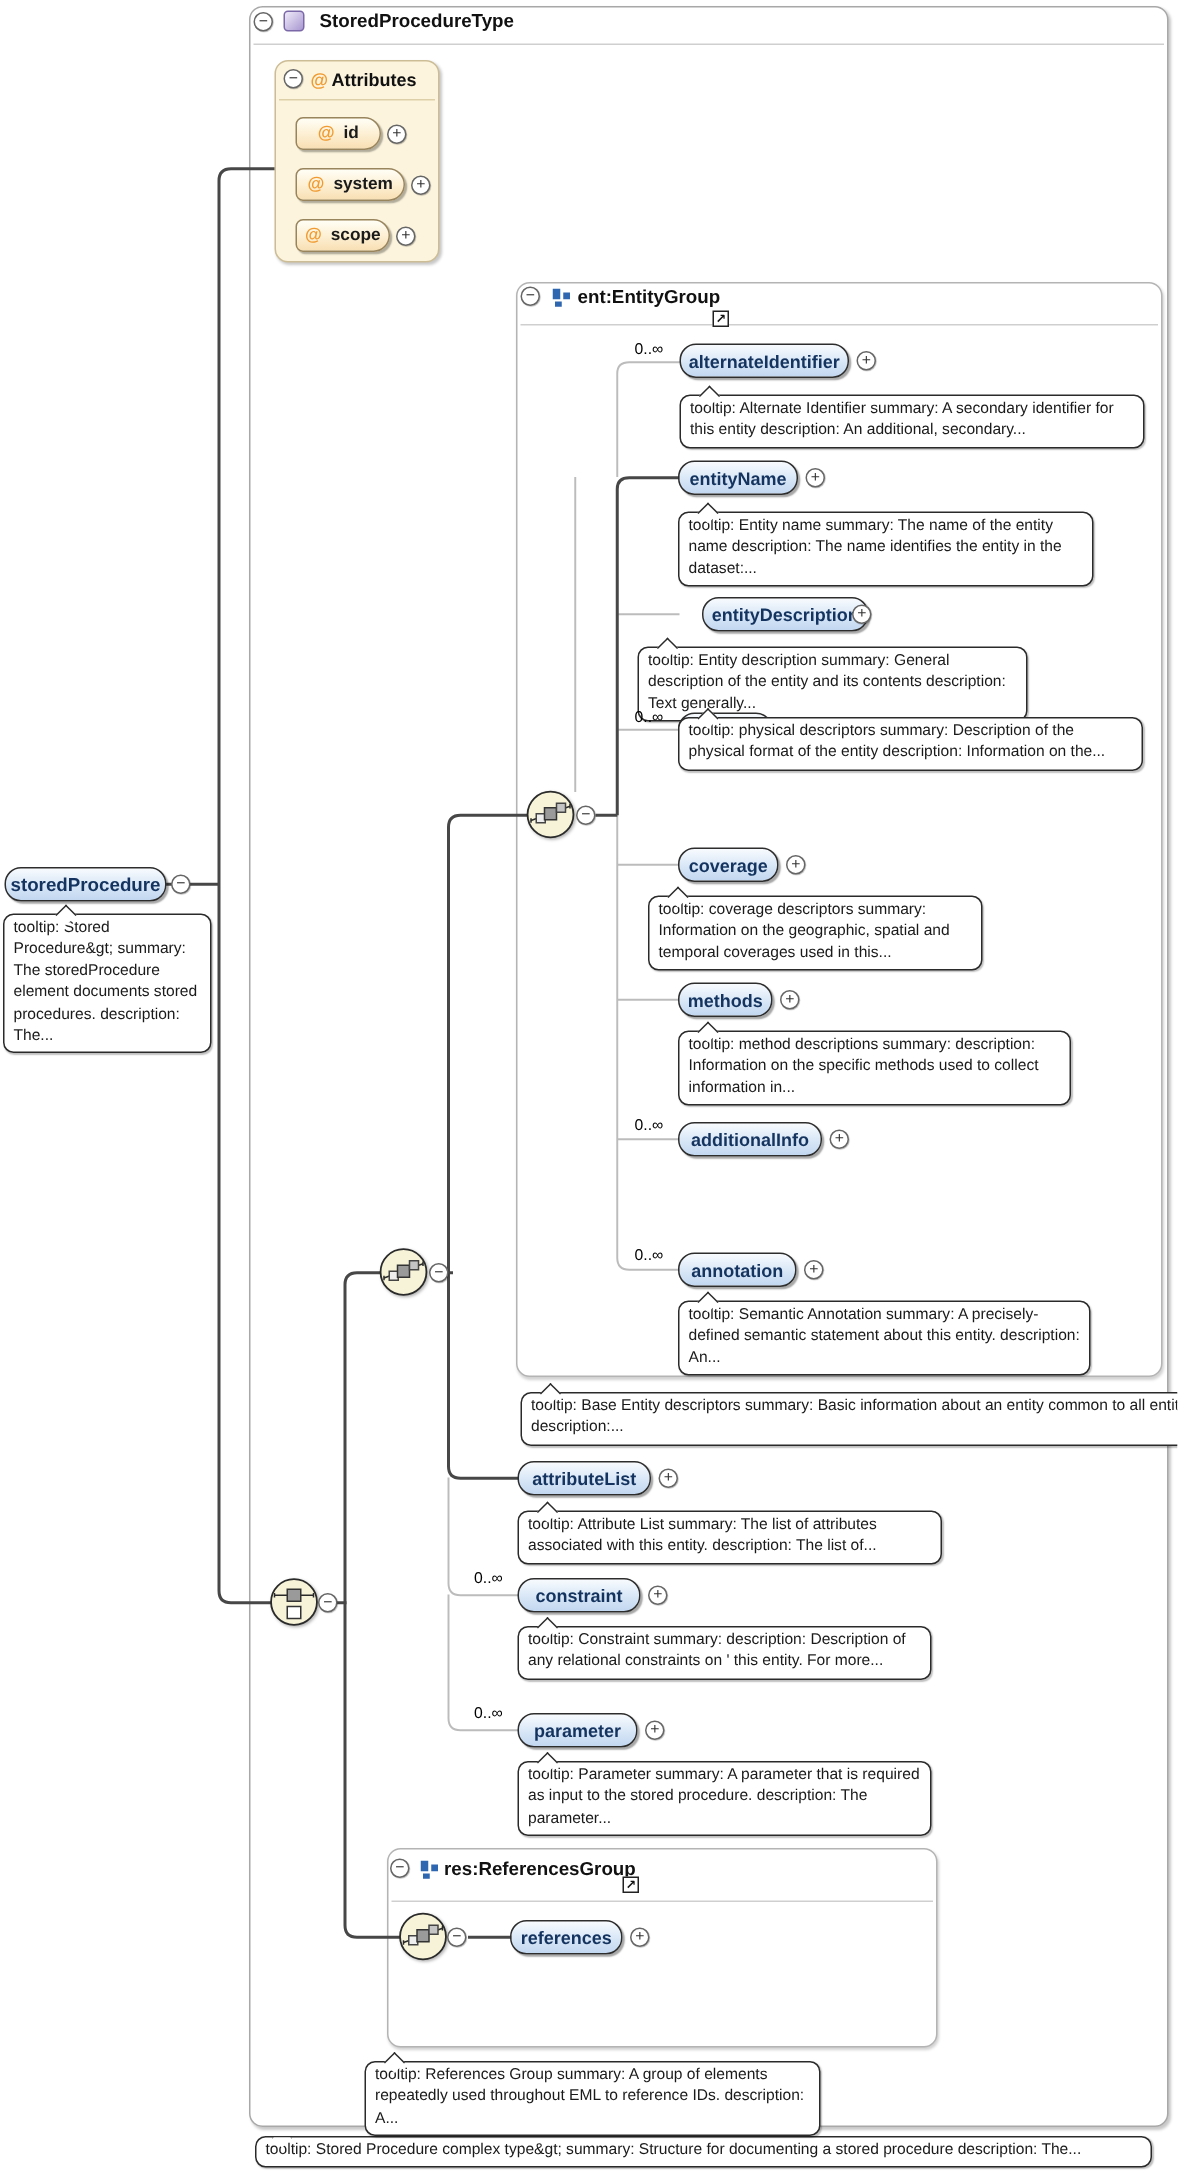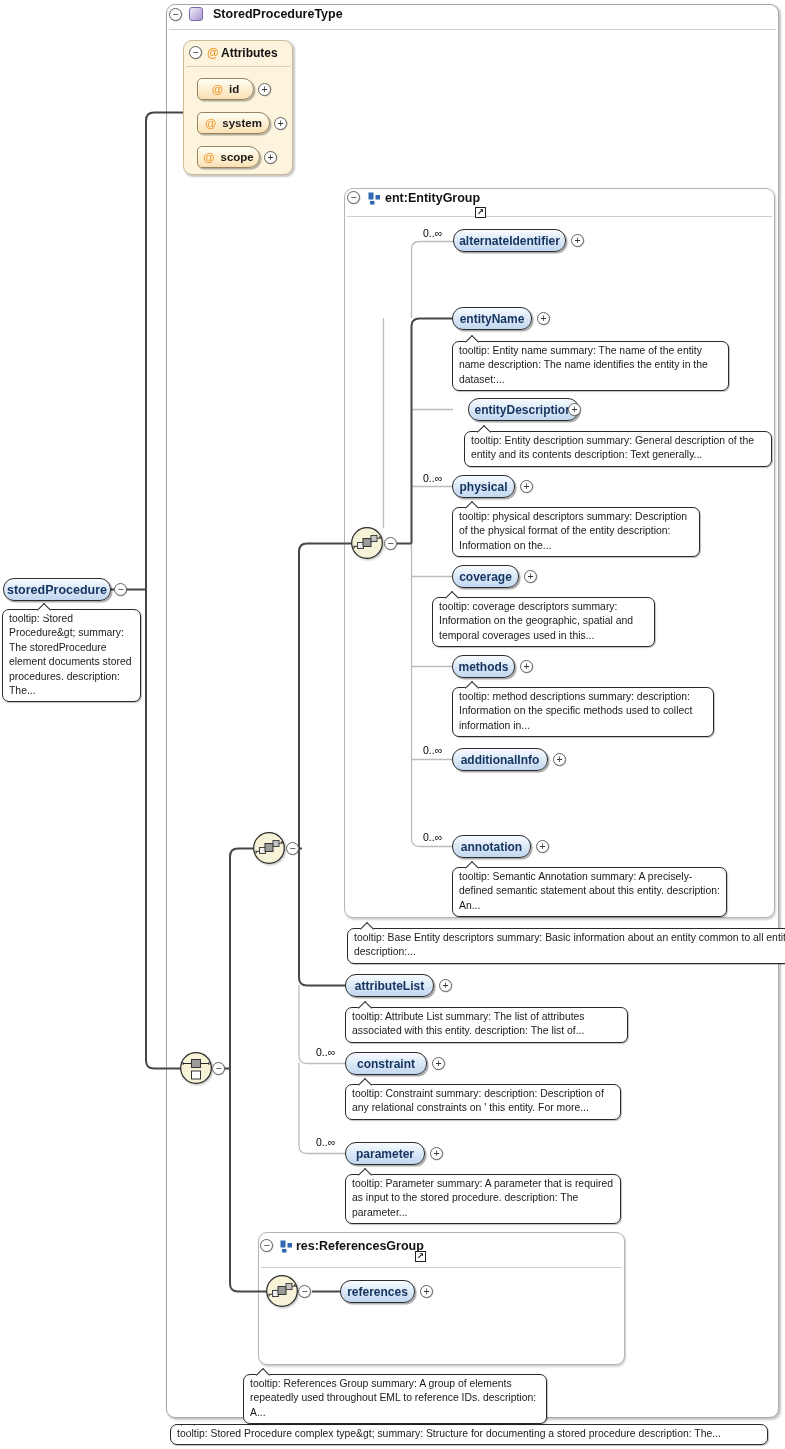--- a/index.html
+++ b/index.html
@@ -171,39 +171,40 @@
   <div class="mbtn" style="left:212px;top:1062px">−</div>
   <div class="mbtn" style="left:286px;top:842px">−</div>
   <div class="mbtn" style="left:384px;top:537px">−</div>
   <div class="mbtn" style="left:298px;top:1285px">−</div>
 
   <div class="card" style="left:423px;top:227px">0..∞</div>
   <div class="pill" style="left:453px;top:229px;width:113px">
       <span>alternateIdentifier</span>
     </div>
   <div class="pbtn" style="left:571px;top:234px">+</div>
+  <div class="tip" style="left:453px;top:263px;width:310px">tooltip: Alternate Identifier summary: A secondary identifier for this entity description: An additional, secondary...</div>
 
   <div class="pill" style="left:452px;top:307px;width:80px">
       <span>entityName</span>
     </div>
   <div class="pbtn" style="left:537px;top:312px">+</div>
   <div class="tip" style="left:452px;top:341px;width:277px">tooltip: Entity name summary: The name of the entity name description: The name identifies the entity in the dataset:...</div>
 
   <div class="pill" style="left:468px;top:398px;width:111px">
       <span>entityDescription</span>
     </div>
   <div class="pbtn" style="left:568px;top:403px">+</div>
-  <div class="tip" style="left:464px;top:431px;width:308px">tooltip: Entity description summary: General description of the entity and its contents description: Text generally...</div>
+  <div class="tip" style="left:425px;top:431px;width:260px">tooltip: Entity description summary: General description of the entity and its contents description: Text generally...</div>
 
   <div class="card" style="left:423px;top:472px">0..∞</div>
   <div class="pill" style="left:452px;top:475px;width:63px">
       <span>physical</span>
     </div>
   <div class="pbtn" style="left:520px;top:480px">+</div>
-  <div class="tip" style="left:452px;top:507px;width:248px">tooltip: physical descriptors summary: Description of the physical format of the entity description: Information on the...</div>
+  <div class="tip" style="left:452px;top:478px;width:310px">tooltip: physical descriptors summary: Description of the physical format of the entity description: Information on the...</div>
 
   <div class="pill" style="left:452px;top:565px;width:67px">
       <span>coverage</span>
     </div>
   <div class="pbtn" style="left:524px;top:570px">+</div>
   <div class="tip" style="left:432px;top:597px;width:223px">tooltip: coverage descriptors summary: Information on the geographic, spatial and temporal coverages used in this...</div>
 
   <div class="pill" style="left:452px;top:655px;width:63px">
       <span>methods</span>
     </div>

